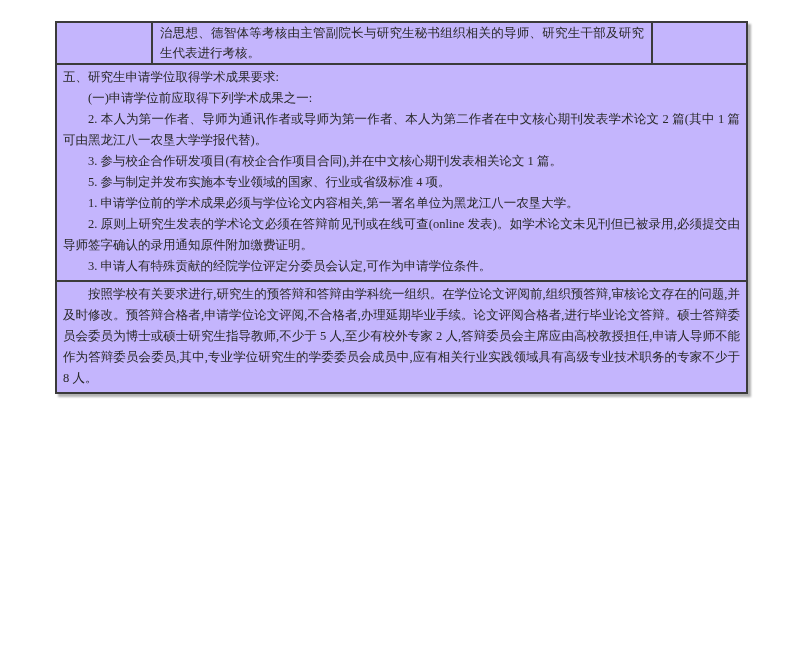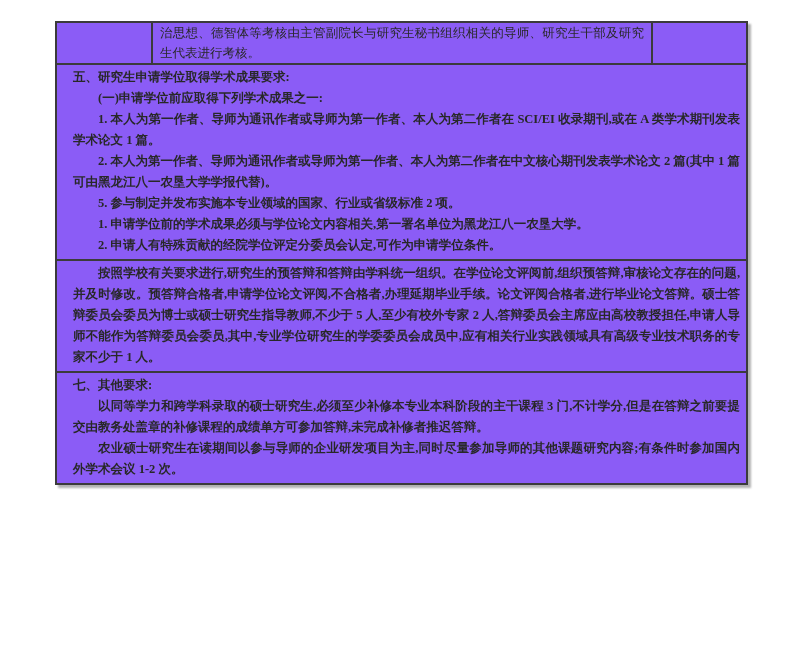--- a/index.html
+++ b/index.html
@@ -14,21 +14,21 @@
     font-family: "Liberation Serif", "DejaVu Serif", serif;
     color: #282828;
     -webkit-font-smoothing: antialiased;
   }
   .doc-table {
     position: absolute;
     left: 55px;
     top: 21px;
     width: 689px;
     border: 2px solid #3b3b3b;
-    background: #8b5cf6;
+    background: #c4b5fd;
     box-shadow: 3px 3px 2px #b2b2b2;
   }
   .row {
     border-bottom: 2px solid #3b3b3b;
   }
   .row:last-child {
     border-bottom: none;
   }
   
   .carry-row {
@@ -42,22 +42,21 @@
   .carry-row .cell-mid {
     border-left: 2px solid #3b3b3b;
     border-right: 2px solid #3b3b3b;
     padding: 0 7px;
     font-size: 12.5px;
     line-height: 20px;
     text-align: justify;
   }
   
   .section {
-    padding: 2px 6px 3px 16px;
-    font-weight: bold;
+    padding: 2px 6px 3px 6px;
   }
   .section p {
     margin: 0;
     font-size: 12.5px;
     line-height: 21px;
     text-align: justify;
   }
   p.heading {
     text-indent: 0;
   }
@@ -72,30 +71,26 @@
 
   <div class="row carry-row">
     <div class="cell cell-left"></div>
     <div class="cell cell-mid">治思想、德智体等考核由主管副院长与研究生秘书组织相关的导师、研究生干部及研究生代表进行考核。</div>
     <div class="cell cell-right"></div>
   </div>
 
   <div class="row section">
     <p class="heading">五、研究生申请学位取得学术成果要求:</p>
     <p class="clause">(一)申请学位前应取得下列学术成果之一:</p>
-    <p class="clause">1. 本人为第一作者、导师为通讯作者或导师为第一作者、本人为第二作者在 SCI/EI 收录期刊,或在 A 类学术期刊发表学术论文 1 篇。</p>
     <p class="clause">2. 本人为第一作者、导师为通讯作者或导师为第一作者、本人为第二作者在中文核心期刊发表学术论文 2 篇(其中 1 篇可由黑龙江八一农垦大学学报代替)。</p>
-    <p class="clause">5. 参与制定并发布实施本专业领域的国家、行业或省级标准 2 项。</p>
+    <p class="clause">3. 参与校企合作研发项目(有校企合作项目合同),并在中文核心期刊发表相关论文 1 篇。</p>
+    <p class="clause">5. 参与制定并发布实施本专业领域的国家、行业或省级标准 4 项。</p>
     <p class="clause">1. 申请学位前的学术成果必须与学位论文内容相关,第一署名单位为黑龙江八一农垦大学。</p>
-    <p class="clause">2. 申请人有特殊贡献的经院学位评定分委员会认定,可作为申请学位条件。</p>
+    <p class="clause">2. 原则上研究生发表的学术论文必须在答辩前见刊或在线可查(online 发表)。如学术论文未见刊但已被录用,必须提交由导师签字确认的录用通知原件附加缴费证明。</p>
+    <p class="clause">3. 申请人有特殊贡献的经院学位评定分委员会认定,可作为申请学位条件。</p>
   </div>
 
   <div class="row section">
-    <p class="clause">按照学校有关要求进行,研究生的预答辩和答辩由学科统一组织。在学位论文评阅前,组织预答辩,审核论文存在的问题,并及时修改。预答辩合格者,申请学位论文评阅,不合格者,办理延期毕业手续。论文评阅合格者,进行毕业论文答辩。硕士答辩委员会委员为博士或硕士研究生指导教师,不少于 5 人,至少有校外专家 2 人,答辩委员会主席应由高校教授担任,申请人导师不能作为答辩委员会委员,其中,专业学位研究生的学委委员会成员中,应有相关行业实践领域具有高级专业技术职务的专家不少于 1 人。</p>
+    <p class="clause">按照学校有关要求进行,研究生的预答辩和答辩由学科统一组织。在学位论文评阅前,组织预答辩,审核论文存在的问题,并及时修改。预答辩合格者,申请学位论文评阅,不合格者,办理延期毕业手续。论文评阅合格者,进行毕业论文答辩。硕士答辩委员会委员为博士或硕士研究生指导教师,不少于 5 人,至少有校外专家 2 人,答辩委员会主席应由高校教授担任,申请人导师不能作为答辩委员会委员,其中,专业学位研究生的学委委员会成员中,应有相关行业实践领域具有高级专业技术职务的专家不少于 8 人。</p>
   </div>
 
-  <div class="row section">
-    <p class="heading">七、其他要求:</p>
-    <p class="clause">以同等学力和跨学科录取的硕士研究生,必须至少补修本专业本科阶段的主干课程 3 门,不计学分,但是在答辩之前要提交由教务处盖章的补修课程的成绩单方可参加答辩,未完成补修者推迟答辩。</p>
-    <p class="clause">农业硕士研究生在读期间以参与导师的企业研发项目为主,同时尽量参加导师的其他课题研究内容;有条件时参加国内外学术会议 1-2 次。</p>
-  </div>
 
 </div>
 
 </body></html>

